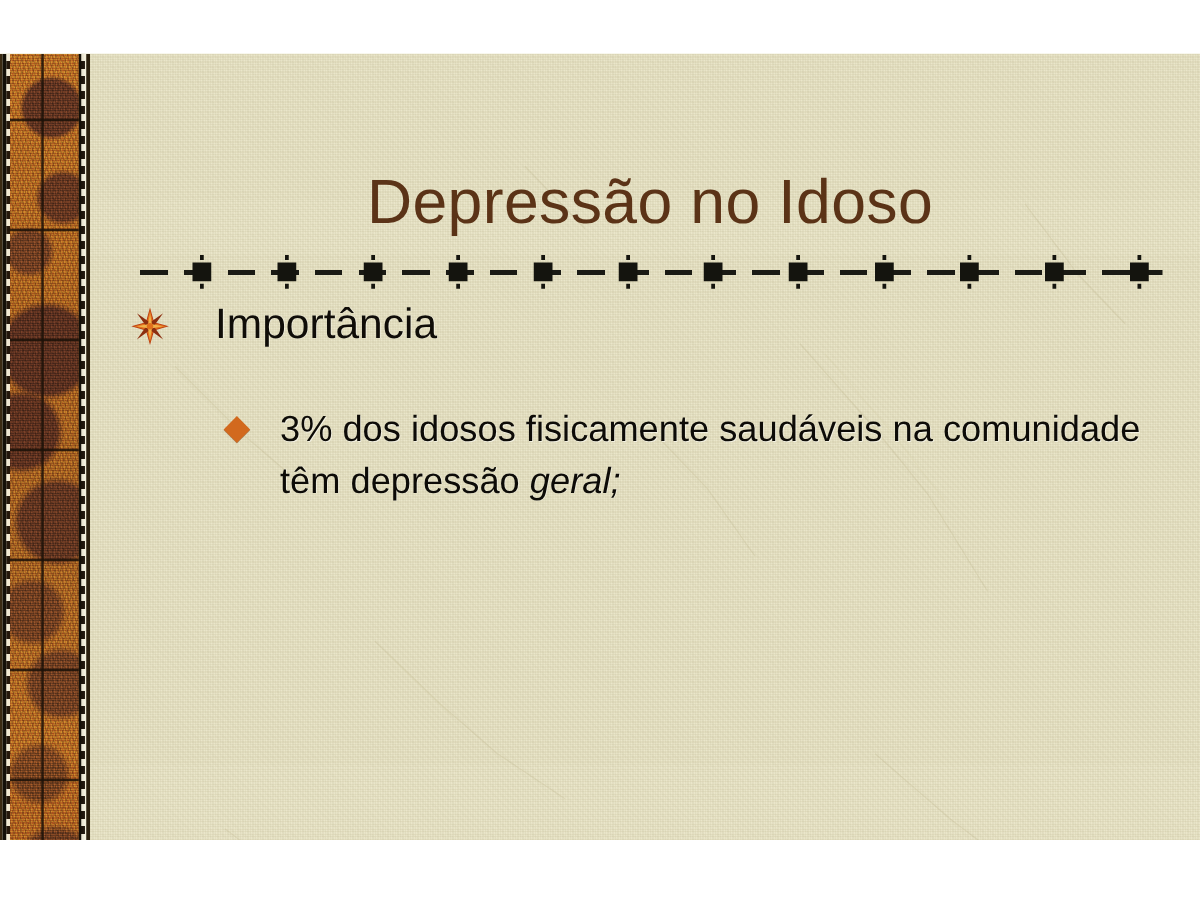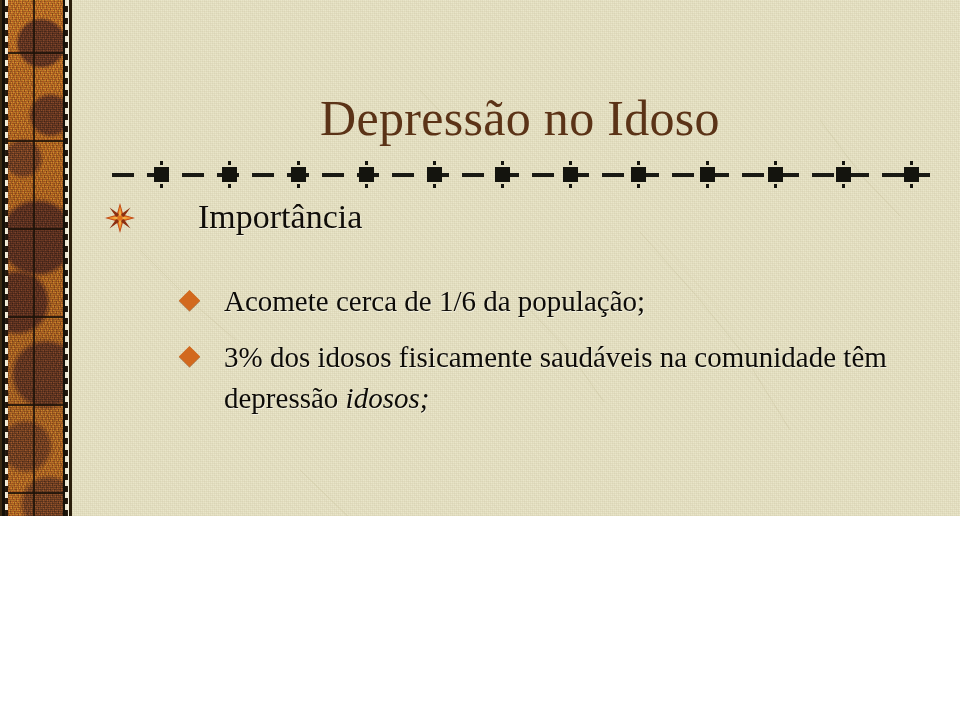--- a/index.html
+++ b/index.html
@@ -5,24 +5,25 @@
 <style>
   html, body {
     margin: 0;
     padding: 0;
     background: #ffffff;
   }
 
   #slide {
     position: relative;
     width: 960px;
-    height: 516px;
+    height: 629px;
     overflow: hidden;
     background-color: #e9e5c8;
-    font-family: Liberation Serif, serif;
+    font-family: Liberation Sans, sans-serif;
+    margin-top: 43px;
     -webkit-font-smoothing: antialiased;
   }
 
   
   .paper-base {
     position: absolute;
     inset: 0;
     background-color: #eae6ca;
     background-image:
       radial-gradient(ellipse at 28% 18%, rgba(255,253,238,0.85) 0%, rgba(255,253,238,0) 55%),
@@ -195,21 +196,20 @@
     position: absolute;
     left: 104px;
     top: 196px;
     width: 830px;
   }
 
   .l1-item {
     display: flex;
     align-items: flex-start;
     margin-bottom: 6px;
-    gap: 26px;
   }
   .l1-bullet {
     flex: 0 0 auto;
     width: 34px;
     height: 34px;
     margin-top: 6px;
     margin-right: 34px;
   }
   .l1-text {
     flex: 1 1 auto;
@@ -328,22 +328,18 @@
             <circle cx="16" cy="16" r="2.6" fill="#e2711d"></circle>
           </g>
         </svg>
       </span>
       <span class="l1-text">Importância</span>
     </div>
 
     <div class="l2-list" id="l2-list">
         <div class="l2-item">
           <span class="l2-bullet"></span>
-          <span class="l2-text"><span>Acomete cerca de 1/6 da população;</span></span>
-        </div>
-        <div class="l2-item">
-          <span class="l2-bullet"></span>
-          <span class="l2-text"><span>3% dos idosos fisicamente saudáveis na comunidade têm depressão </span><span class="it">idosos;</span></span>
+          <span class="l2-text"><span>3% dos idosos fisicamente saudáveis na comunidade têm depressão </span><span class="it">geral;</span></span>
         </div>
       </div>
 
   </div>
 </div>
 
 </body></html>

